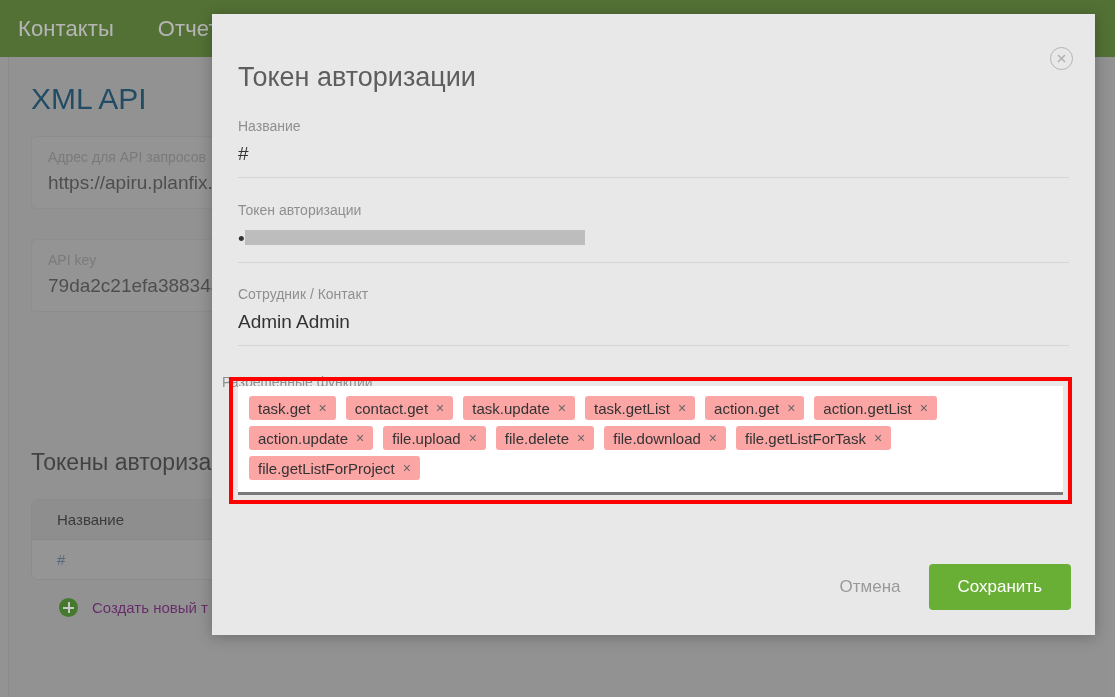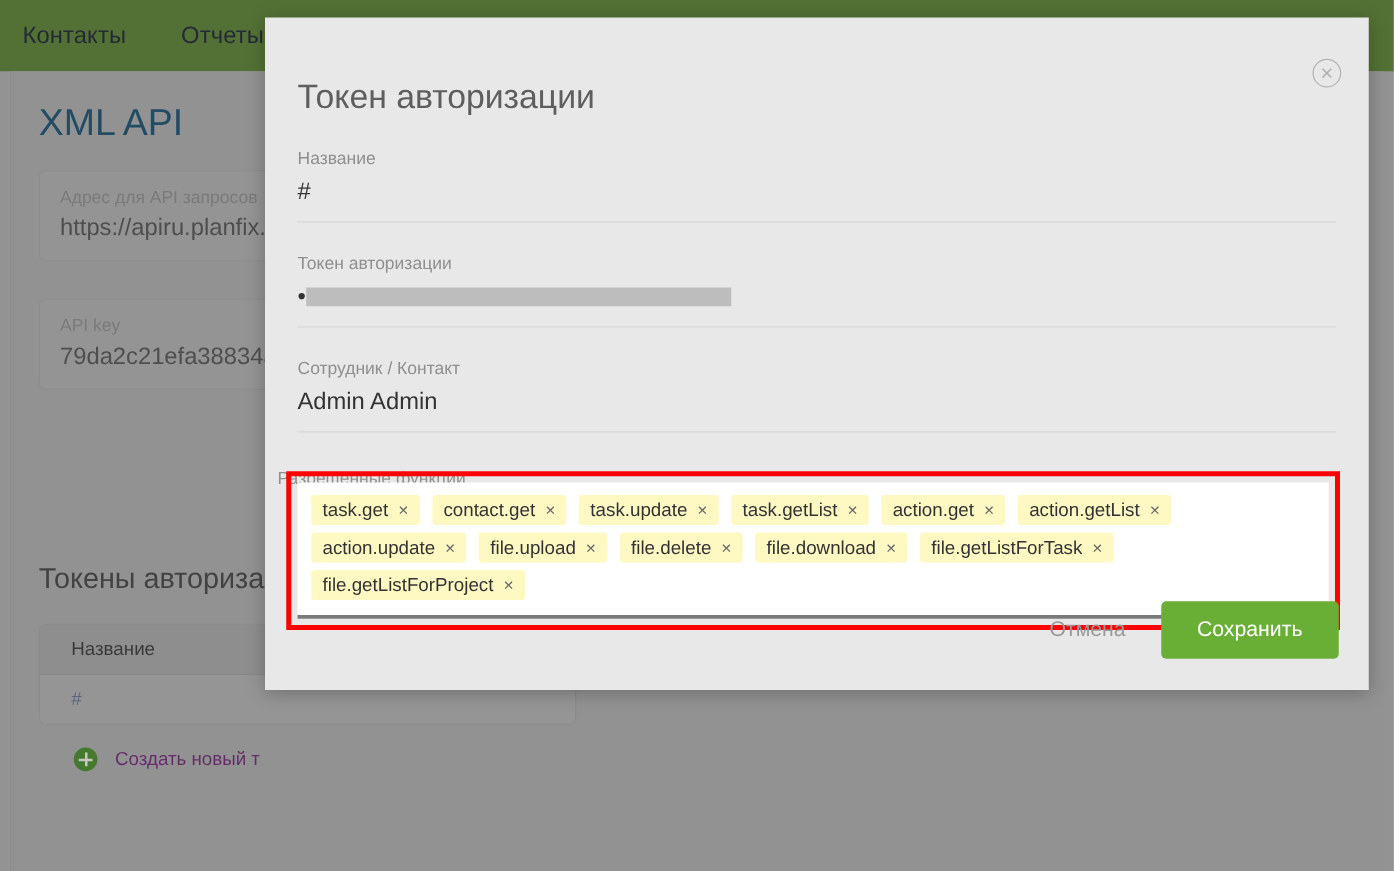--- a/index.html
+++ b/index.html
@@ -31,22 +31,22 @@
     top: 0; left: 0;
     width: 1115px;
     height: 57px;
     background: #558029;
     display: flex;
     align-items: center;
     padding-left: 8px;
     gap: 24px;
   }
   .topnav-item {
-    color: #0f172a;
-    font-size: 19px;
+    color: #e5e5e5;
+    font-size: 22px;
     padding: 4px 10px;
     letter-spacing: .1px;
     white-space: nowrap;
   }
 
   .content-area {
     position: absolute;
     top: 57px; left: 8px;
     width: 1099px;
     bottom: 0;
@@ -152,21 +152,21 @@
     inset: 0;
     background: rgba(80,80,80,0.32);
   }
 
   
   .modal {
     position: absolute;
     left: 212px;
     top: 14px;
     width: 883px;
-    height: 538px;
+    height: 621px;
     background: #e8e8e8;
     box-shadow: 0 2px 14px rgba(0,0,0,.25);
   }
 
   .close-btn {
     position: absolute;
     top: 33px; right: 22px;
     width: 23px; height: 23px;
     border-radius: 50%;
     border: 1.5px solid #b4b4b4;
@@ -251,21 +251,21 @@
     background: #ffffff;
     border-bottom: 3px solid #7a7a7a;
     padding: 7px 6px 0 6px;
     display: flex;
     flex-wrap: wrap;
     align-content: flex-start;
     gap: 0px;
   }
 
   .tag {
-    background: #fef9c3;
+    background: #fca5a5;
     border-radius: 3px;
     height: 24px;
     display: inline-flex;
     align-items: center;
     padding: 0 9px;
     margin: 3px 5px 3px 5px;
     font-size: 15px;
     color: #333333;
     white-space: nowrap;
   }

